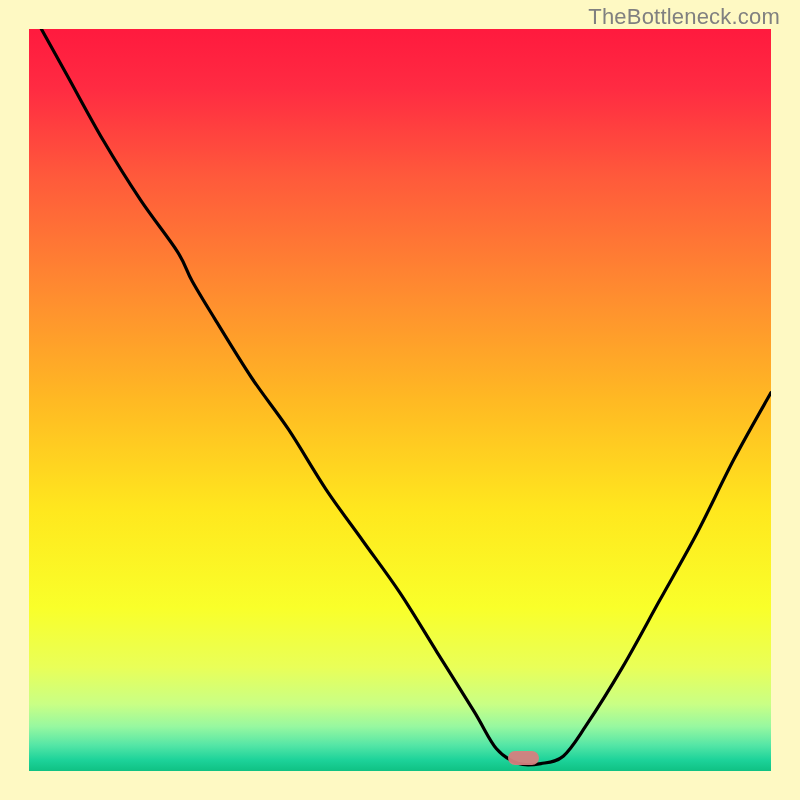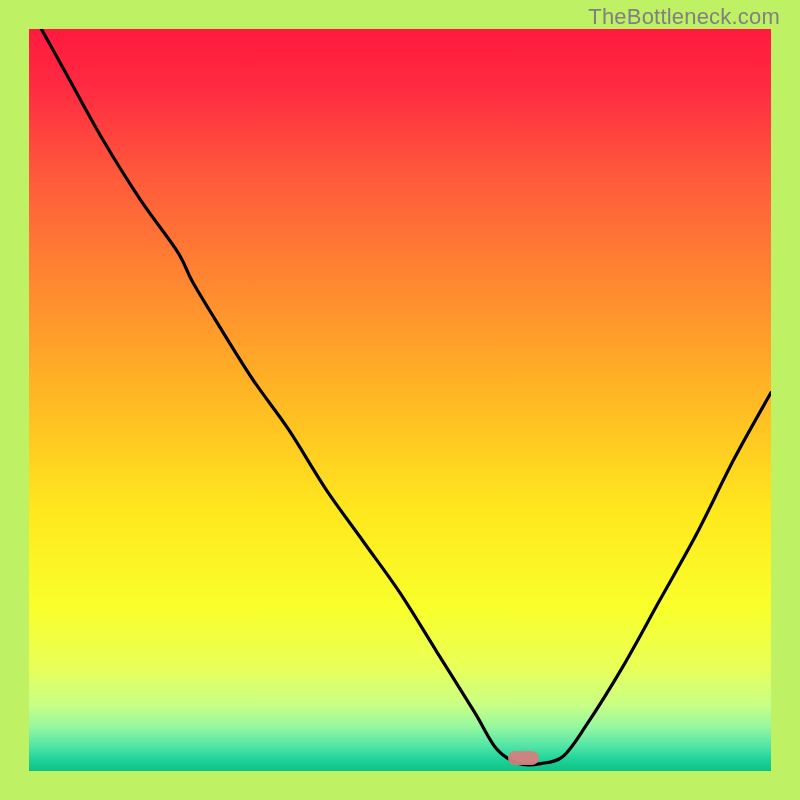--- a/index.html
+++ b/index.html
@@ -10,21 +10,21 @@
     background: #000;
     overflow: hidden;
     font-family: Arial, Helvetica, sans-serif;
   }
   .frame {
     position: absolute;
     left: 0;
     top: 0;
     width: 800px;
     height: 800px;
-    background: #bef264;
+    background: #fef9c3;
   }
   .plot-area {
     position: absolute;
     left: 29px;
     top: 29px;
     width: 742px;
     height: 742px;
     overflow: hidden;
   }
   .gradient {

